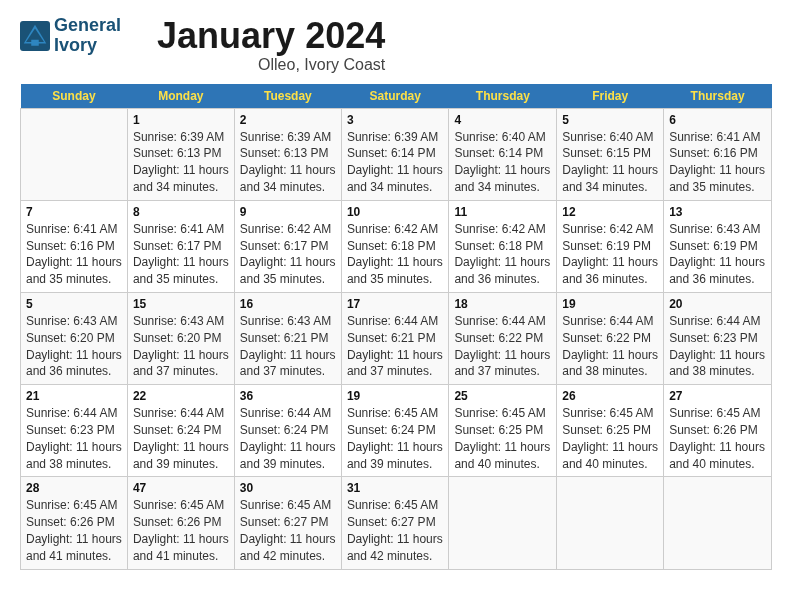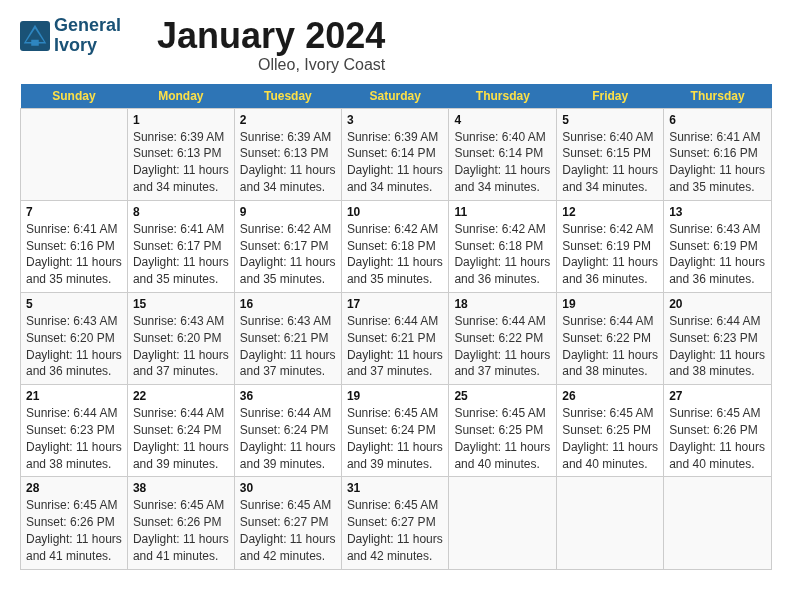--- a/index.html
+++ b/index.html
@@ -324,21 +324,21 @@
         </tr>
         <tr>
           <td>
             <span class="day-num">28</span>
             <div class="day-info" style="white-space: pre-line;">Sunrise: 6:45 AM
 Sunset: 6:26 PM
 Daylight: 11 hours
 and 41 minutes.</div>
           </td>
           <td>
-            <span class="day-num">38</span>
+            <span class="day-num">47</span>
             <div class="day-info" style="white-space: pre-line;">Sunrise: 6:45 AM
 Sunset: 6:26 PM
 Daylight: 11 hours
 and 41 minutes.</div>
           </td>
           <td>
             <span class="day-num">30</span>
             <div class="day-info" style="white-space: pre-line;">Sunrise: 6:45 AM
 Sunset: 6:27 PM
 Daylight: 11 hours

